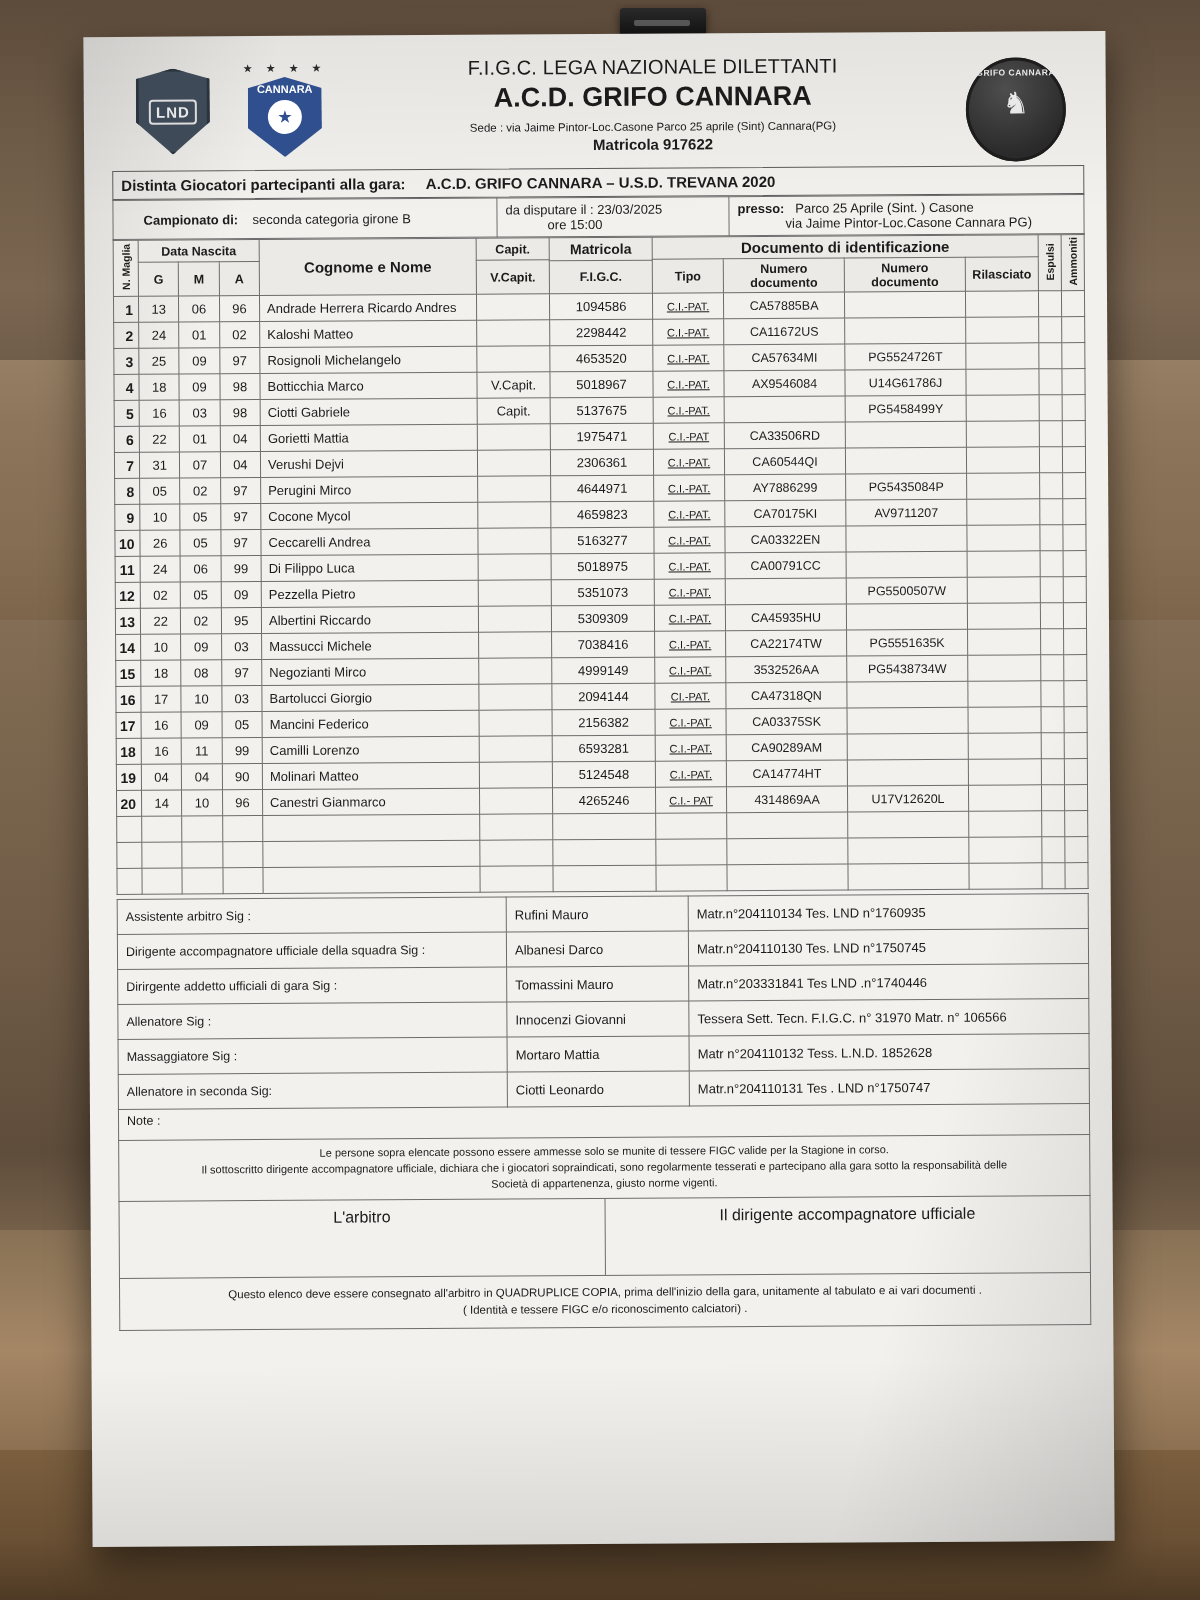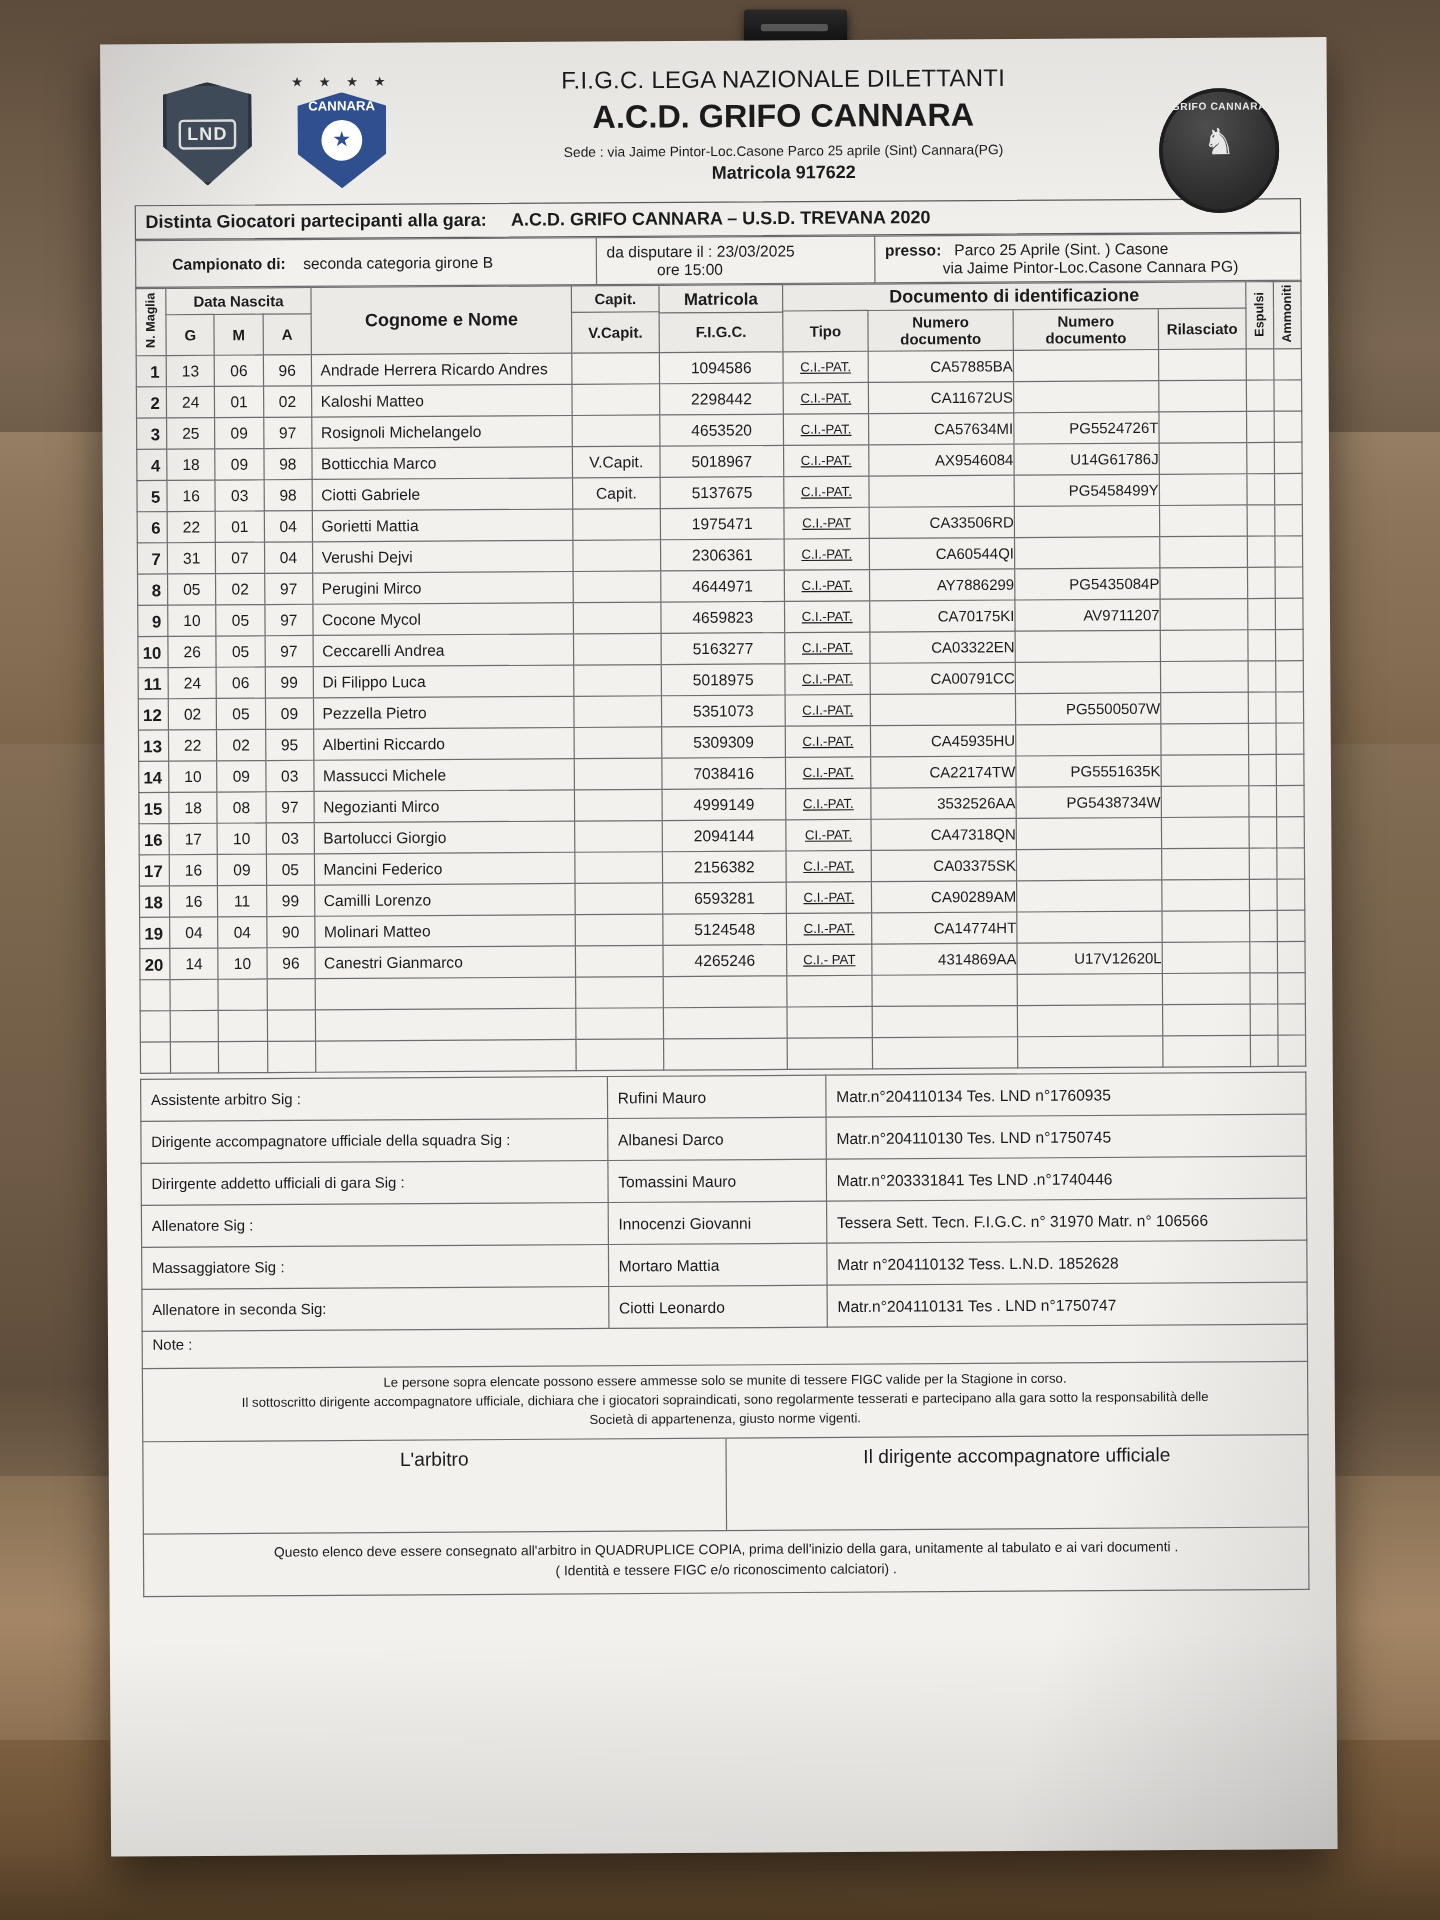--- a/index.html
+++ b/index.html
@@ -52,21 +52,21 @@
     box-shadow:inset 0 0 0 3px #2b343d;}
   .shield span{color:#e8e8e8;font-size:15px;font-weight:bold;letter-spacing:1px;
     border:2px solid #dcdcdc;border-radius:4px;padding:2px 5px;}
   .logo-italia{position:absolute;left:128px;top:4px;width:90px;height:100px;text-align:center;}
   .stars{color:#2b2b2b;font-size:11px;letter-spacing:5px;}
   .italia-badge{margin:2px auto 0;width:74px;height:80px;background:#2f4f8f;
     clip-path:polygon(50% 0,100% 14%,100% 64%,50% 100%,0 64%,0 14%);
     color:#fff;font-size:11px;font-weight:bold;padding-top:6px;box-sizing:border-box;}
   .italia-badge .ring{margin:5px auto 0;width:34px;height:34px;border-radius:50%;
     background:#fff;color:#2f4f8f;font-size:15px;line-height:34px;font-weight:bold;}
-  .logo-grifo{position:absolute;right:18px;top:20px;width:100px;height:104px;border-radius:50%;
+  .logo-grifo{position:absolute;right:18px;top:4px;width:100px;height:104px;border-radius:50%;
     background:radial-gradient(circle at 40% 30%,#4e4e4e,#2a2a2a 70%);
     color:#e9e9e9;font-size:9px;text-align:center;padding-top:10px;box-sizing:border-box;
     box-shadow:inset 0 0 0 3px #1d1d1d;}
   .logo-grifo .gname{font-weight:bold;letter-spacing:.5px;font-size:8.5px;}
   .logo-grifo .gfig{font-size:30px;line-height:52px;}
   .titles{position:absolute;left:240px;right:130px;top:0;text-align:center;}
   .t1{font-size:20px;letter-spacing:.2px;}
   .t2{font-size:27px;font-weight:bold;margin-top:3px;}
   .t3{font-size:11.5px;margin-top:8px;}
   .t4{font-size:15px;font-weight:bold;margin-top:3px;}
@@ -81,21 +81,21 @@
 
   
   .players{margin-top:0;}
   .players th{font-size:12.5px;font-weight:bold;text-align:center;background:#eceae6;padding:2px 1px;}
   .players td{font-size:13px;height:25px;}
   .players td.num{font-weight:bold;text-align:right;padding-right:5px;font-size:14px;}
   .players td.dt{text-align:center;font-size:13px;}
   .players td.name{padding-left:7px;}
   .players td.mid{text-align:center;}
   .players td.tipo{text-align:center;font-size:11px;text-decoration:underline;}
-  .players td.doc{text-align:right;font-size:12.5px;}
+  .players td.doc{text-align:center;font-size:12.5px;}
   .vert{writing-mode:vertical-rl;transform:rotate(180deg);font-size:10.5px;white-space:nowrap;}
   .empty td{height:25px;}
 
   
   .officials{margin-top:4px;}
   .officials td{font-size:13px;height:30px;padding:2px 8px;}
   .officials .ol{font-size:12.5px;}
   .note{border:1px solid #6d6d6d;border-top:none;font-size:12.5px;padding:4px 8px;height:22px;}
 
   

